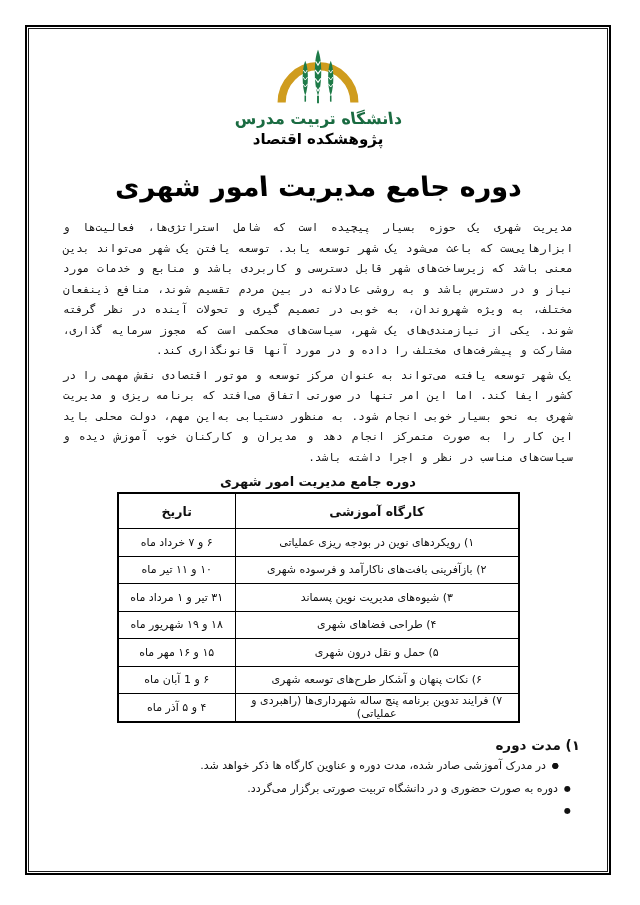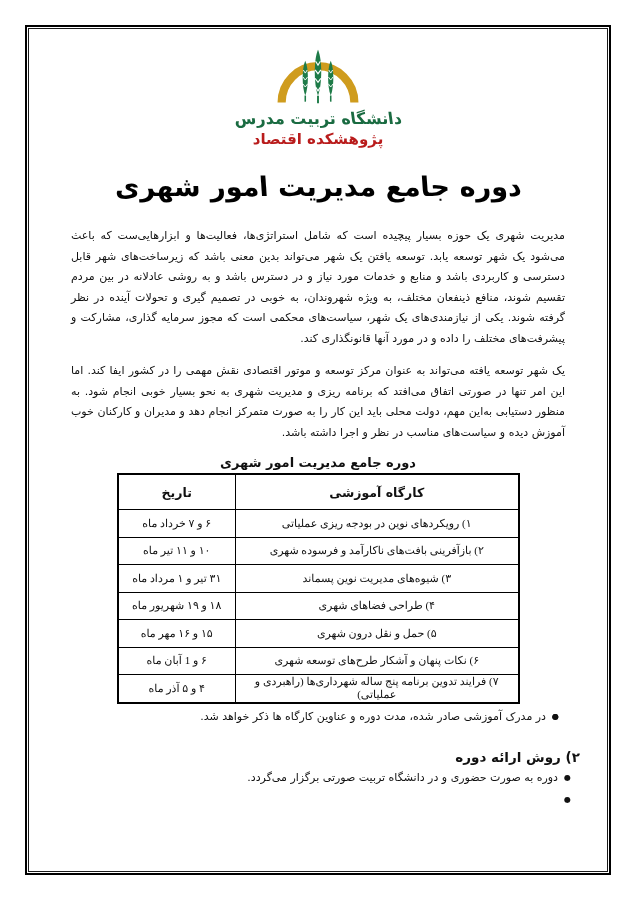--- a/index.html
+++ b/index.html
@@ -19,56 +19,56 @@
   
   .header{ text-align:center;padding-top:17px; }
   .logo-emblem{ display:block;margin:0 auto; }
   .university-name{
     font-weight:bold;font-size:16px;color:#1a6b41;
     margin-top:-6px;letter-spacing:-0.5px;
     transform:skewX(8deg);display:inline-block;
   }
   .university-name-wrap{text-align:center;line-height:18px;}
   .institute-name{
-    font-weight:bold;font-size:15px;color:#b91c1c;
+    font-weight:bold;font-size:15px;color:#000000;
     line-height:20px;margin-top:1px;
   }
   
   .doc-title{
     text-align:center;font-weight:bold;font-size:27px;
     margin-top:22px;margin-bottom:6px;color:#000;
     transform:skewX(4deg);
   }
   
   .intro{
     padding:6px 30px 0 30px;font-size:11px;line-height:20.5px;
     text-align:justify;text-justify:inter-word;
   }
-  .intro p{margin:12px;}
+  .intro p{margin:4px;font-family:Liberation Mono, monospace;}
   
   .section-heading{
     font-weight:bold;font-size:13.5px;
     padding-right:27px;margin-top:12px;margin-bottom:2px;
   }
   
   .table-title{
     text-align:center;font-weight:bold;font-size:13px;
     margin-top:6px;margin-bottom:3px;
   }
   table.course-table{
     border-collapse:collapse;margin:0 auto;width:401px;
     border:2px solid #000;table-layout:fixed;
   }
   table.course-table th{
     border:1px solid #000;font-size:12.5px;font-weight:bold;
     height:30px;text-align:center;padding:2px 4px;
   }
   table.course-table td{
     border:1px solid #000;font-size:11px;font-weight:normal;
-    height:26.5px;text-align:center;padding:0 4px;font-family:Liberation Serif, serif;
+    height:26.5px;text-align:center;padding:0 4px;
   }
   col.col-workshop{width:283px;}
   col.col-date{width:118px;}
   
   ul.bullets{
     list-style:none;margin:2px 0 0 0;padding:0 48px 0 26px;
     font-size:11px;line-height:21.5px;
   }
   ul.bullets li{position:relative;padding-right:13px;}
   ul.bullets li .dot{
@@ -157,31 +157,31 @@
           <td>۶) نکات پنهان و آشکار طرح‌های توسعه شهری</td>
           <td>۶ و 1 آبان ماه</td>
         </tr>
         <tr>
           <td>۷) فرایند تدوین برنامه پنج ساله شهرداری‌ها (راهبردی و عملیاتی)</td>
           <td>۴ و ۵ آذر ماه</td>
         </tr>
       </tbody>
     </table>
 
+    <div class="section-heading" style="margin-top:14px;">۱) مدت دوره</div>
     <ul class="bullets">
       <li>
         <span class="dot">●</span>
       </li>
       <li>
         <span class="dot">●</span>
         <span>در مدرک آموزشی صادر شده، مدت دوره و عناوین کارگاه ها ذکر خواهد شد.</span>
       </li>
     </ul>
 
-    <div class="section-heading" style="margin-top:22px;">۲) روش ارائه دوره</div>
     <ul class="bullets wide-bullets">
       <li>
         <span class="dot">●</span>
         <span>دوره به صورت حضوری و در دانشگاه تربیت صورتی برگزار می‌گردد.</span>
       </li>
       <li>
         <span class="dot">●</span>
       </li>
     </ul>
 

